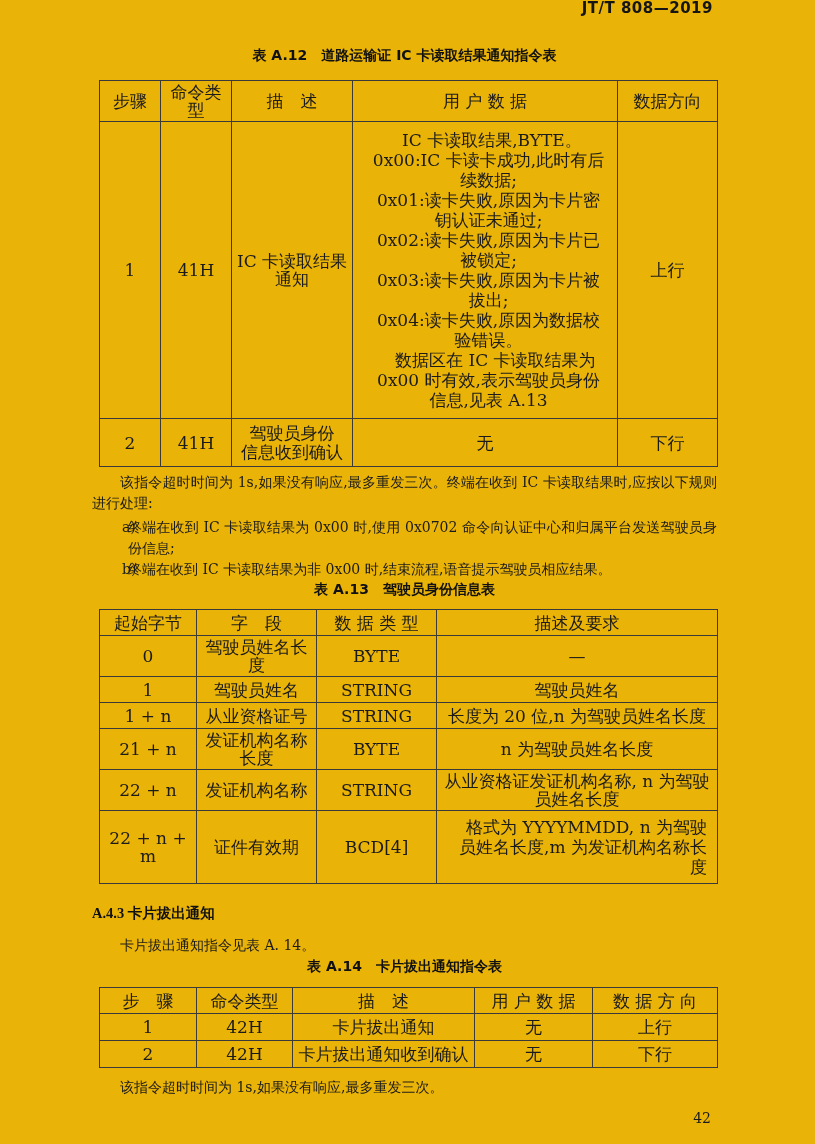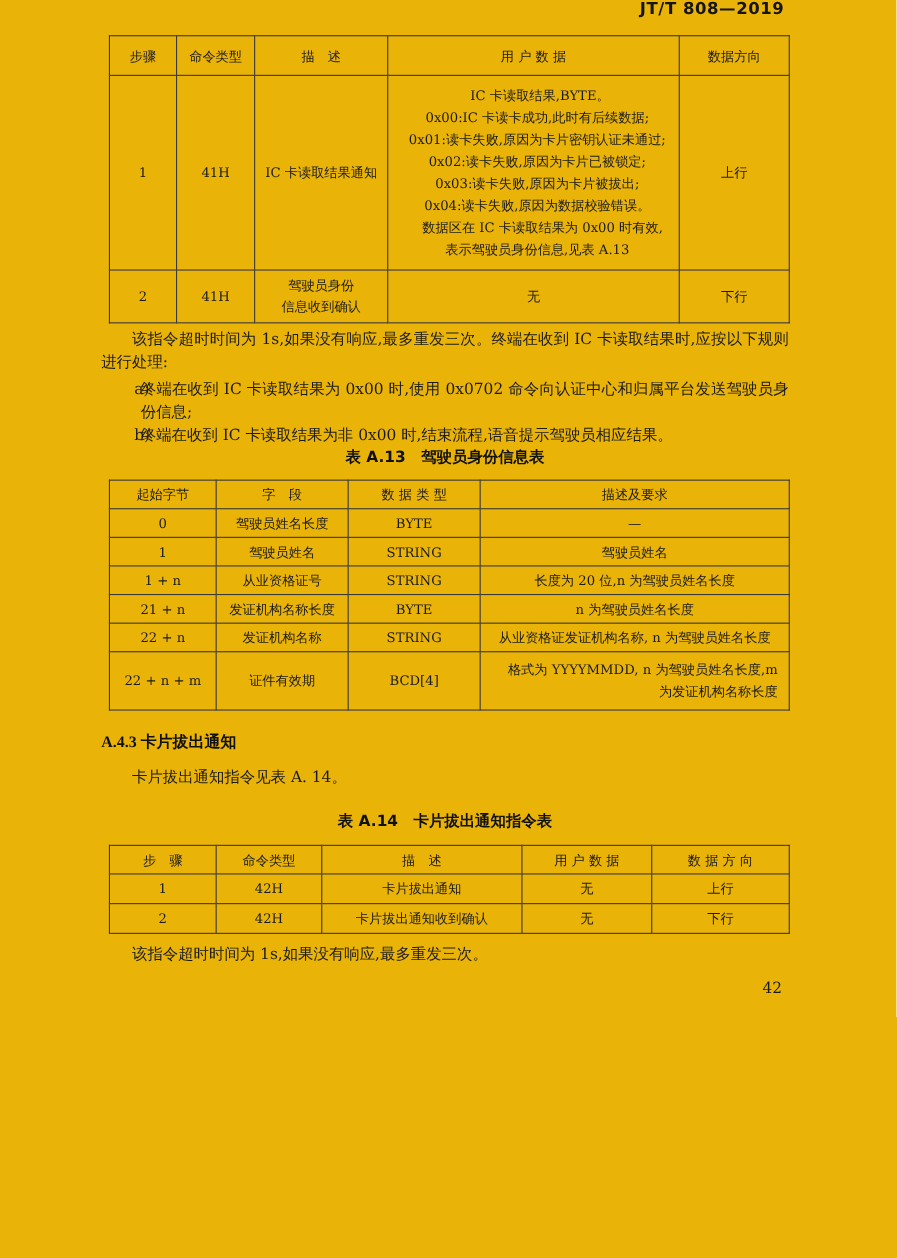--- a/index.html
+++ b/index.html
@@ -25,28 +25,28 @@
 
   .tbl-title {
     text-align:center;
     font-family:"DejaVu Sans","Liberation Sans",sans-serif;
     font-weight:bold; font-size:14px; line-height:18px;
     color:#111;
   }
   .tbl-title .t-label { margin-right:14px; }
   .tbl-title.a12 { margin-top:30px; }
   .tbl-title.a13 { }
-  .tbl-title.a14 { margin-top:20px; }
+  .tbl-title.a14 { margin-top:1px; }
 
   table.std {
     border-collapse:collapse;
     margin-left:7px;
     width:618px;
     table-layout:fixed;
-    font-size:12px;
+    font-size:17px;
     color:#1b1b1b;
   }
   table.std th, table.std td {
     border:1px solid #3a3a3a;
     text-align:center;
     vertical-align:middle;
     font-weight:normal;
     line-height:18px;
     padding:2px 4px;
   }
@@ -107,20 +107,23 @@
   }
 </style>
 </head>
 <body>
 
 <div class="page">
   <div class="content">
 
     <div class="page-header">JT/T 808—2019</div>
 
+    <div class="tbl-title a12">
+      <span class="t-label">表 A.12</span><span>道路运输证 IC 卡读取结果通知指令表</span>
+    </div>
 
     <table class="std a12">
       <colgroup>
         <col style="width:61px">
           <col style="width:71px">
           <col style="width:121px">
           <col style="width:265px">
           <col style="width:100px">
       </colgroup>
       <tbody>

